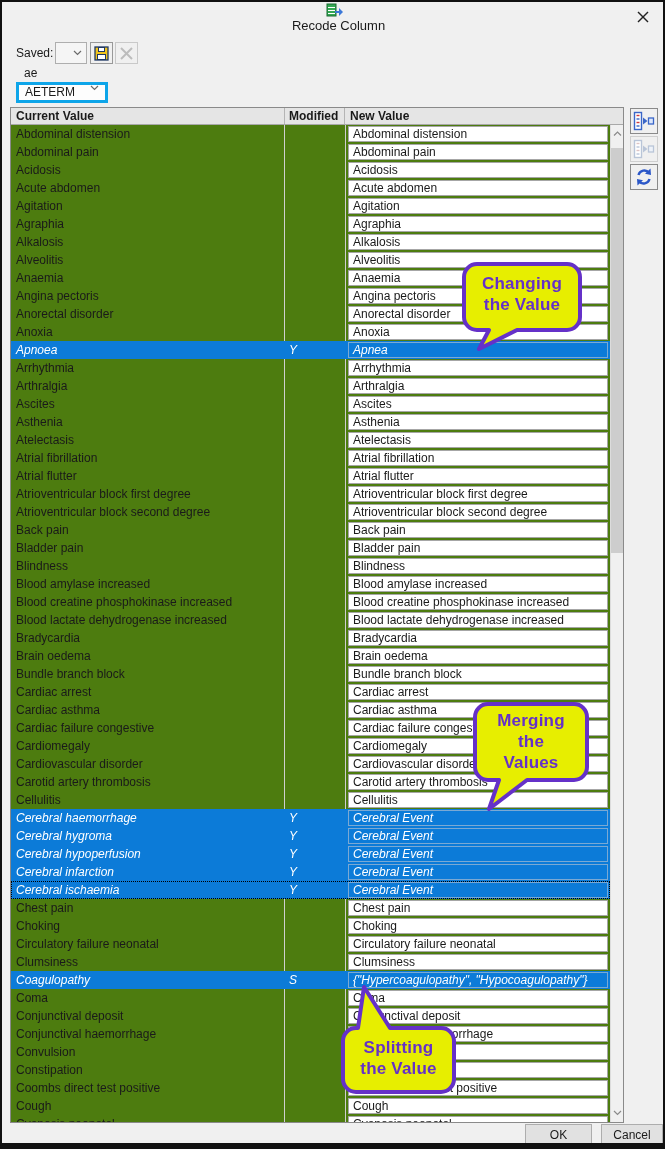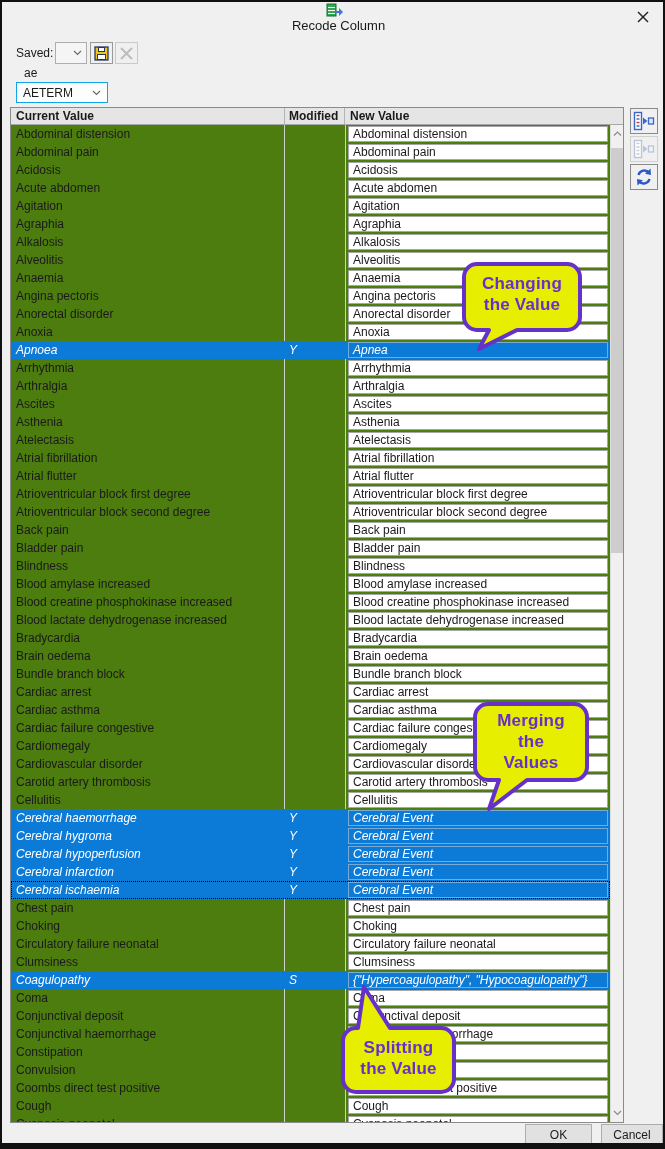--- a/index.html
+++ b/index.html
@@ -16,21 +16,21 @@
   .title-text{font-size:13px;}
   .close-btn{position:absolute;right:10px;top:6px;width:20px;height:18px;display:flex;align-items:center;justify-content:center;cursor:pointer;}
   
   .saved-label{position:absolute;left:14px;top:44px;font-size:12px;}
   .mini-combo{position:absolute;left:53px;top:40px;width:32px;height:22px;background:#f5f5f5;border:1px solid #aeaeae;display:flex;align-items:center;justify-content:flex-end;padding-right:4px;}
   .tool-btn{position:absolute;top:40px;width:23px;height:22px;background:#f0f0f0;border:1px solid #999;display:flex;align-items:center;justify-content:center;}
   .tool-btn.disabled{border-color:#c9c9c9;}
   .save-btn{left:88px;}
   .del-btn{left:113px;}
   .table-name{position:absolute;left:14px;top:64px;font-size:12px;margin-left:8px;}
-  .col-combo{position:absolute;left:14px;top:80px;width:92px;height:21px;background:#fdfdfd;border:1px solid #0ea5e9;display:flex;align-items:center;font-size:12px;padding:0 6px;}
+  .col-combo{position:absolute;left:14px;top:80px;width:92px;height:21px;background:#fdfdfd;border:3px solid #0ea5e9;display:flex;align-items:flex-start;font-size:12px;padding:0 6px;}
   .col-combo .chev{margin-left:auto;}
   
   .grid{position:absolute;left:8px;top:105px;width:614px;height:1016px;background:#4d7c0f;border:1px solid #8a8a8a;overflow:hidden;}
   .gheader{position:absolute;left:0;top:0;width:612px;height:17px;background:#e5e5e5;border-bottom:1px solid #a8a8a8;display:flex;font-weight:bold;font-size:12px;z-index:3;}
   .gheader .h-cur{width:274px;padding:1px 0 0 5px;border-right:1px solid #b4b4b4;}
   .gheader .h-mod{width:60px;padding:1px 0 8px 4px;border-right:1px solid #b4b4b4;}
   .gheader .h-new{flex:1;padding:1px 0 0 5px;}
   .vdiv{position:absolute;top:17px;bottom:0;width:1px;background:#cfcfcf;z-index:1;}
   .vdiv.d1{left:273px;}
   .vdiv.d2{left:334px;}
@@ -473,31 +473,31 @@
           </div>
         </div>
         <div class="trow">
           <div class="cell c-cur">Conjunctival haemorrhage</div>
           <div class="cell c-mod"></div>
           <div class="cell c-new">
             <div class="newbox">Conjunctival haemorrhage</div>
           </div>
         </div>
         <div class="trow">
+          <div class="cell c-cur">Convulsion</div>
+          <div class="cell c-mod"></div>
+          <div class="cell c-new">
+            <div class="newbox">Convulsion</div>
+          </div>
+        </div>
+        <div class="trow">
           <div class="cell c-cur">Constipation</div>
           <div class="cell c-mod"></div>
           <div class="cell c-new">
             <div class="newbox">Constipation</div>
-          </div>
-        </div>
-        <div class="trow">
-          <div class="cell c-cur">Convulsion</div>
-          <div class="cell c-mod"></div>
-          <div class="cell c-new">
-            <div class="newbox">Convulsion</div>
           </div>
         </div>
         <div class="trow">
           <div class="cell c-cur">Coombs direct test positive</div>
           <div class="cell c-mod"></div>
           <div class="cell c-new">
             <div class="newbox">Coombs direct test positive</div>
           </div>
         </div>
         <div class="trow">

